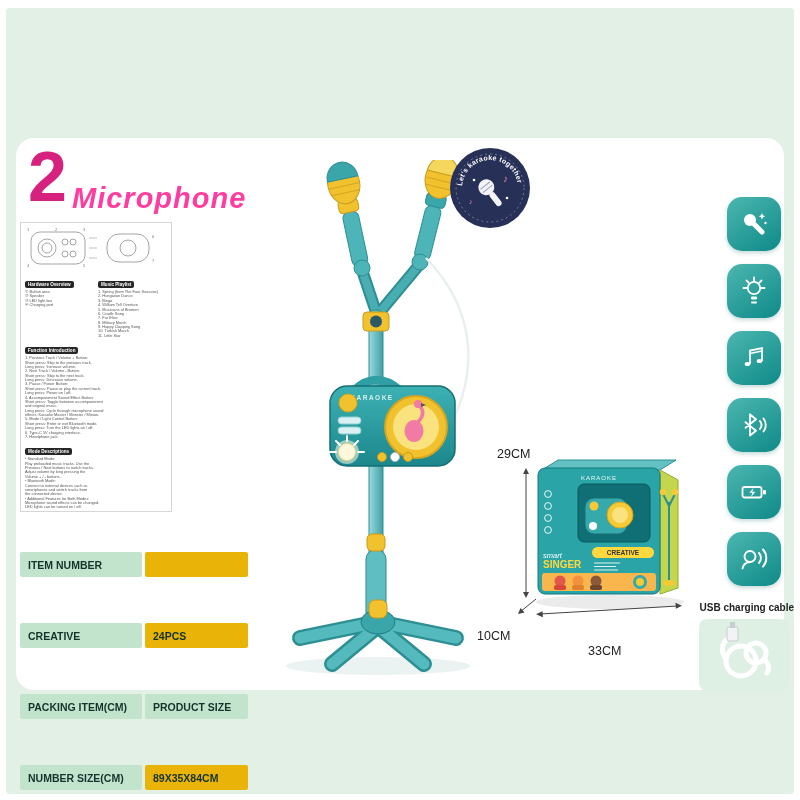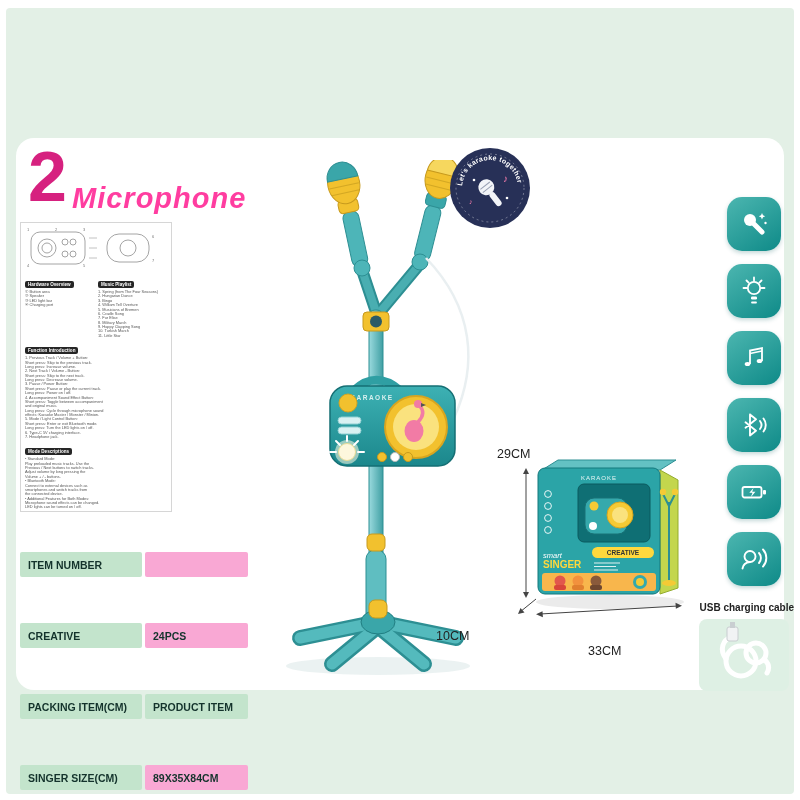--- a/index.html
+++ b/index.html
@@ -16,21 +16,21 @@
   .m-col{flex:1;min-width:0;}
   .m-head{display:inline-block;background:#262626;color:#fff;font-size:4.6px;font-weight:bold;padding:1px 3px;border-radius:2px;margin:2px 0 1px;}
   .m-body{font-size:3.9px;line-height:1.12;color:#555;white-space:pre-line;}
   
   .features{position:absolute;left:727px;top:197px;display:flex;flex-direction:column;gap:13px;}
   .feat{width:54px;height:54px;border-radius:15px;background:linear-gradient(145deg,#4cb6b0,#0e8a88);display:flex;align-items:center;justify-content:center;box-shadow:0 2px 4px rgba(20,100,100,.25);}
   
   .spec{position:absolute;left:20px;top:509px;width:228px;display:grid;grid-template-columns:122px 103px;gap:3px;}
   .cell{height:25px;display:flex;align-items:center;padding-left:8px;font-size:10.5px;font-weight:bold;color:#14332c;border-radius:2px;box-sizing:border-box;margin-top:43px;}
   .cl{background:#c3e4cc;}
-  .cv{background:#f9a8d4;}
+  .cv{background:#eab308;}
   
   .dim{position:absolute;font-size:12.5px;font-weight:normal;color:#222222;}
   
   .usb{position:absolute;left:694px;top:602px;width:100px;text-align:right;}
   .usb-label{font-size:10px;font-weight:bold;color:#222;line-height:1.25;}
   .usb-box{width:90px;height:72px;background:#def0e4;border-radius:8px;margin:4px auto 0;}
 </style>
 </head>
 <body>
 
@@ -265,22 +265,22 @@
       </svg>
     </div>
   </div>
 
   <div class="spec">
     <div class="cell cl">ITEM NUMBER</div>
     <div class="cell cv"></div>
     <div class="cell cl">CREATIVE</div>
     <div class="cell cv">24PCS</div>
     <div class="cell cl">PACKING ITEM(CM)</div>
-    <div class="cell cl">PRODUCT ITEM</div>
-    <div class="cell cl">SINGER SIZE(CM)</div>
+    <div class="cell cl">PRODUCT SIZE</div>
+    <div class="cell cl">NUMBER SIZE(CM)</div>
     <div class="cell cv">89X35X84CM</div>
   </div>
 
   <svg class="abs" style="left:492px;top:444px" width="220" height="215" viewBox="0 0 220 215">
     <ellipse cx="118" cy="158" rx="74" ry="7" fill="rgba(0,0,0,0.08)"></ellipse>
     <path d="M34 28 V150" stroke="#444444" stroke-width="1"></path>
     <path d="M34 24 l-3 6 h6 z" fill="#444444"></path>
     <path d="M34 154 l-3 -6 h6 z" fill="#444444"></path>
     <path d="M48 170 L186 162" stroke="#444444" stroke-width="1"></path>
     <path d="M44 170.3 l6.5 -3 0.4 6 z" fill="#444444"></path>
@@ -319,21 +319,21 @@
     <rect x="98" y="141" width="12" height="5" rx="2" fill="#6e4730"></rect>
     <circle cx="148" cy="138" r="7" fill="#35a9ac"></circle>
     <circle cx="148" cy="138" r="4" fill="#f5ca35"></circle>
     <path d="M177 58 V138" stroke="#2d8f93" stroke-width="2"></path>
     <ellipse cx="177" cy="139" rx="7" ry="3" fill="#f5ca35"></ellipse>
     <path d="M177 62 L171 50 M177 62 L183 50" stroke="#2d8f93" stroke-width="2"></path>
     <circle cx="171" cy="48" r="3.2" fill="#f5ca35"></circle>
     <circle cx="183" cy="48" r="3.2" fill="#f5ca35"></circle>
   </svg>
   <div class="dim" style="left:497px;top:447px">29CM</div>
-  <div class="dim" style="left:436px;top:629px">10CM</div>
+  <div class="dim" style="left:477px;top:629px">10CM</div>
   <div class="dim" style="left:588px;top:644px">33CM</div>
 
   <div class="usb">
     <div class="usb-label">USB charging cable</div>
     <div class="usb-box">
       <svg width="90" height="72" viewBox="0 0 90 72">
         <g fill="none" stroke="#ffffff" stroke-width="5" stroke-linecap="round">
           <circle cx="42" cy="42" r="15"></circle>
           <circle cx="57" cy="34" r="10"></circle>
           <path d="M27 40 C 20 30 24 21 32 18"></path>

